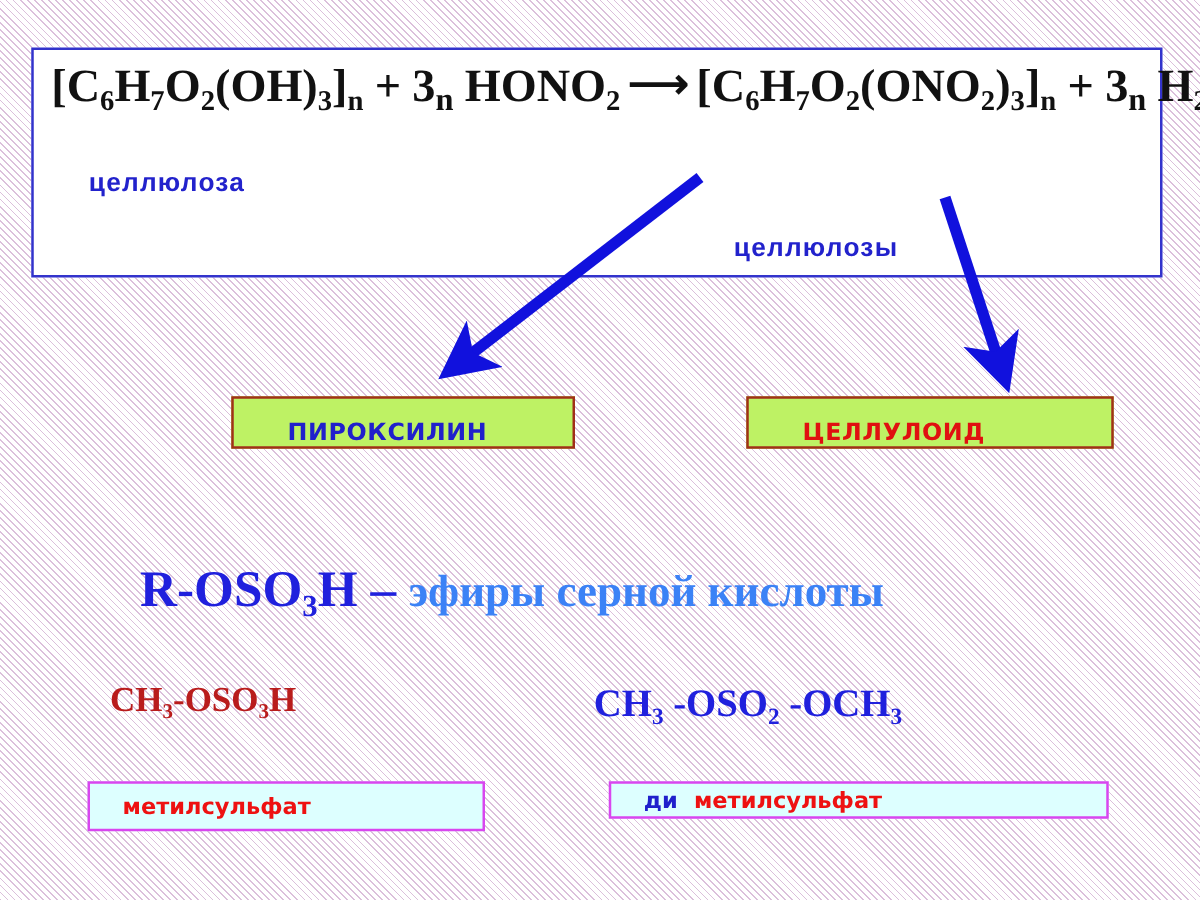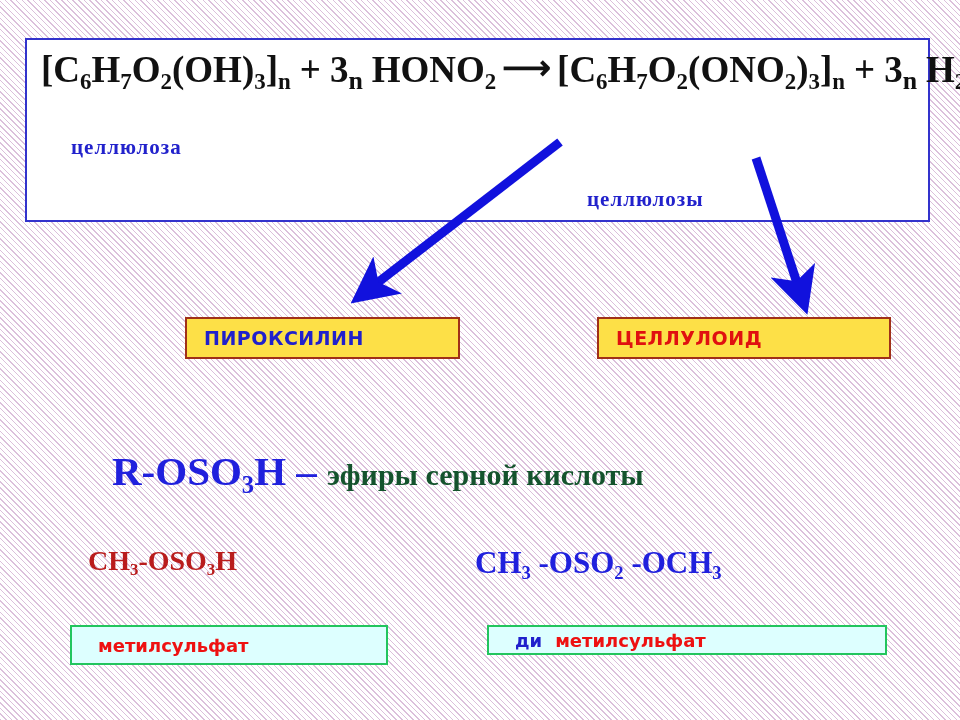--- a/index.html
+++ b/index.html
@@ -59,46 +59,47 @@
     font-size: 34px;
     position: relative;
     top: -3px;
   }
   .sp { display:inline-block; width:9px; }
 
   
   .bitlabel {
     position: absolute;
     color: #2222cc;
-    font-family: Liberation Serif, serif;
+    font-family: Liberation Sans, sans-serif;
     font-weight: bold;
     font-size: 21px;
     letter-spacing: 1px;
     white-space: nowrap;
   }
   #label-cellulose { left: 44px; top: 95px; }
   #label-trinitrate-1 { left: 560px; top: 95px; }
   #label-trinitrate-2 { left: 560px; top: 147px; }
 
   
   #arrow-left, #arrow-right {
     position: absolute;
     left: 0; top: 0;
     width: 960px; height: 720px;
     pointer-events: none;
   }
 
   
   .peach-box {
     position: absolute;
-    background: #fde047;
+    background: #bef264;
     border: 2px solid #a03018;
     box-sizing: border-box;
     display: flex;
-    align-items: center;
+    align-items: flex-end;
+    padding-left: 26px;
   }
   .peach-box span {
     font-family: "DejaVu Sans", sans-serif;
     font-weight: bold;
     font-size: 19px;
     letter-spacing: 0.5px;
     padding-left: 17px;
   }
   #box-piroksilin { left: 185px; top: 317px; width: 275px; height: 42px; }
   #box-piroksilin span { color: #2020cc; }
@@ -114,39 +115,39 @@
   }
   .formula .sub {
     font-size: 0.60em;
     vertical-align: -0.32em;
   }
   #formula-general {
     left: 112px; top: 447px;
     font-size: 41px;
   }
   #formula-general .blue { color: #2020dd; }
-  #formula-general .red  { color: #14532d; font-size: 30px; }
+  #formula-general .red  { color: #3b82f6; font-size: 36px; }
   #formula-general .dash { color: #2020dd; }
 
   #formula-methyl {
     left: 88px; top: 545px;
     font-size: 28px;
     color: #b91c1c;
   }
   #formula-dimethyl {
     left: 475px; top: 545px;
     font-size: 31px;
     color: #2020dd;
   }
 
   
   .cyan-box {
     position: absolute;
     background: #ddffff;
-    border: 2px solid #22c55e;
+    border: 2px solid #d946ef;
     box-sizing: border-box;
     display: flex;
     align-items: center;
   }
   .cyan-box span {
     font-family: "DejaVu Sans", sans-serif;
     font-weight: bold;
     font-size: 18px;
     padding-left: 13px;
   }

